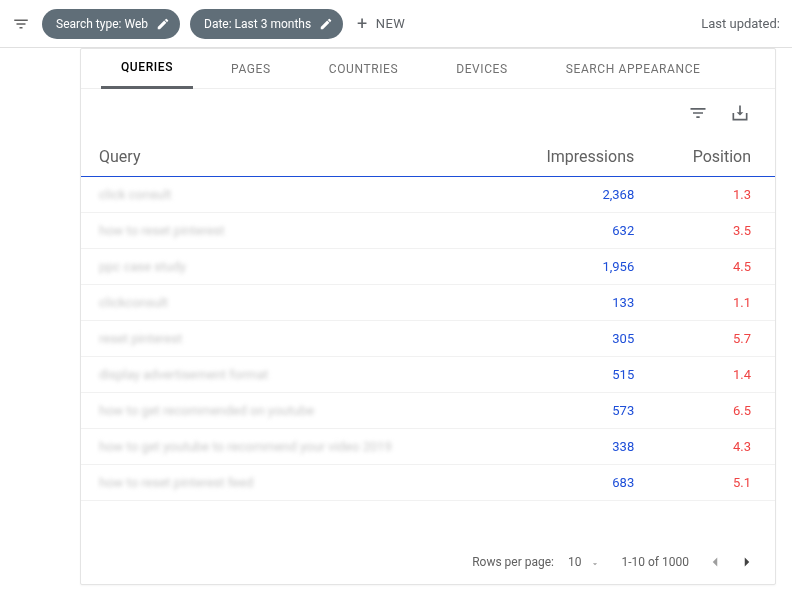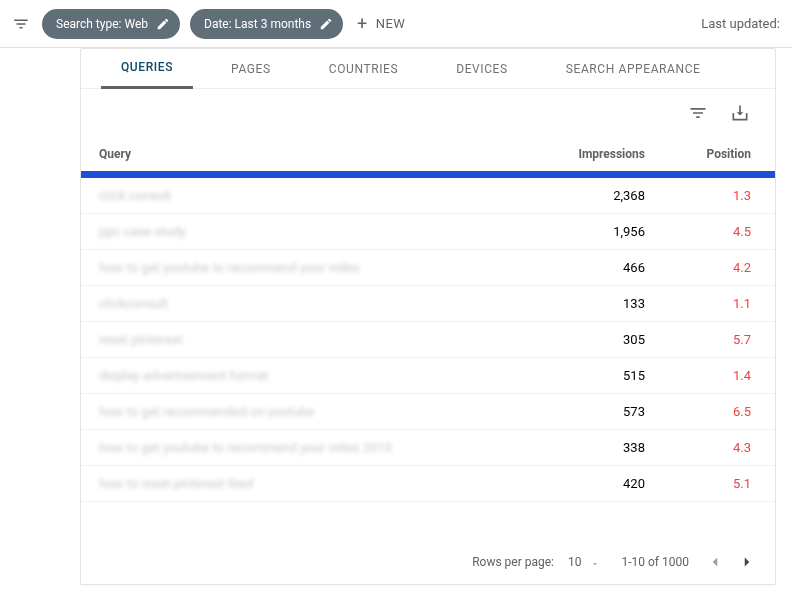--- a/index.html
+++ b/index.html
@@ -12,34 +12,34 @@
   .chip .edit-icon { margin-left:8px; display:flex; align-items:center; }
   .chip .edit-icon svg { width:14px; height:14px; }
   .new-btn { display:flex; align-items:center; margin-left:14px; color:#5f6368; font-size:13px; letter-spacing:0.4px;}
   .new-btn .plus { font-size:18px; margin-right:8px; line-height:1; }
   .spacer { flex:1; }
   .last-updated { color:#5f6368; font-size:13px; }
 
   .panel { position:absolute; left:80px; top:48px; right:16px; bottom:4px; background:#fff; border:1px solid #e4e4e4; border-radius:2px; box-shadow:0 1px 2px rgba(0,0,0,0.04); display:flex; flex-direction:column;}
   .tabs { display:flex; align-items:center; height:40px; padding:0 20px; border-bottom:1px solid #eee;}
   .tab { flex:0 0 auto; padding:0 20px; height:40px; display:flex; align-items:center; font-size:12px; letter-spacing:0.6px; color:#717171; cursor:pointer; }
-  .tab.active { color:#0c4a6e; border-bottom:3px solid #5f6368; font-weight:500;}
+  .tab.active { color:#000000; border-bottom:3px solid #5f6368; font-weight:500;}
   .tabs-gap { width:18px; }
 
   .toolbar { height:48px; display:flex; align-items:center; justify-content:flex-end; padding-right:24px; }
   .tool-icon { width:22px; height:22px; color:#5f6368; margin-left:20px; display:flex; align-items:center; justify-content:center; cursor:pointer;}
 
   .table-wrap { flex:1; overflow:hidden; }
   table { width:100%; border-collapse:collapse; }
-  thead th { text-align:right; font-size:12px; font-weight:700; color:#616161; padding:10px 24px 10px 10px; border-bottom:7px solid #1d4ed8;}
+  thead th { text-align:right; font-size:16px; font-weight:400; color:#616161; padding:10px 24px 10px 10px; border-bottom:1px solid #1d4ed8;}
   thead th:first-child { text-align:left; padding-left:18px; }
   tbody td { font-size:13px; padding:10px 24px 10px 10px; border-bottom:1px solid #f1f1f1; text-align:right;}
   tbody td:first-child { text-align:left; padding-left:18px; }
   .query-cell { color:#c8c8c8; filter: blur(2px); white-space:nowrap; }
-  .impressions { color:#000000; }
+  .impressions { color:#1d4ed8; }
   .position { color:#ef4444; }
 
   .footer { height:44px; display:flex; align-items:center; justify-content:flex-end; padding:0 12px; font-size:12px; color:#616161;}
   .footer .label { margin-right:14px; }
   .footer .pagesize { margin-right:22px; display:flex; align-items:flex-end; }
   .footer .pagesize .caret { margin-left:8px; display:flex; }
   .footer .range { margin-right:10px; }
   .nav-btn { width:32px; height:32px; display:flex; align-items:center; justify-content:center; color:#9e9e9e; cursor:pointer;}
   .nav-btn.enabled { color:#424242; }
 
@@ -117,28 +117,28 @@
             <th>Position</th>
           </tr>
         </thead>
         <tbody id="tbody">
             <tr>
               <td><span class="query-cell">click consult</span></td>
               <td class="impressions">2,368</td>
               <td class="position">1.3</td>
             </tr>
             <tr>
+              <td><span class="query-cell">how to reset pinterest</span></td>
+              <td class="impressions">632</td>
+              <td class="position">3.5</td>
+            </tr>
+            <tr>
               <td><span class="query-cell">ppc case study</span></td>
               <td class="impressions">1,956</td>
               <td class="position">4.5</td>
-            </tr>
-            <tr>
-              <td><span class="query-cell">how to get youtube to recommend your video</span></td>
-              <td class="impressions">466</td>
-              <td class="position">4.2</td>
             </tr>
             <tr>
               <td><span class="query-cell">clickconsult</span></td>
               <td class="impressions">133</td>
               <td class="position">1.1</td>
             </tr>
             <tr>
               <td><span class="query-cell">reset pinterest</span></td>
               <td class="impressions">305</td>
               <td class="position">5.7</td>
@@ -153,21 +153,21 @@
               <td class="impressions">573</td>
               <td class="position">6.5</td>
             </tr>
             <tr>
               <td><span class="query-cell">how to get youtube to recommend your video 2019</span></td>
               <td class="impressions">338</td>
               <td class="position">4.3</td>
             </tr>
             <tr>
               <td><span class="query-cell">how to reset pinterest feed</span></td>
-              <td class="impressions">420</td>
+              <td class="impressions">683</td>
               <td class="position">5.1</td>
             </tr>
           </tbody>
       </table>
     </div>
 
     <div class="footer">
       <span class="label">Rows per page:</span>
       <span class="pagesize">
         <span>10</span>

